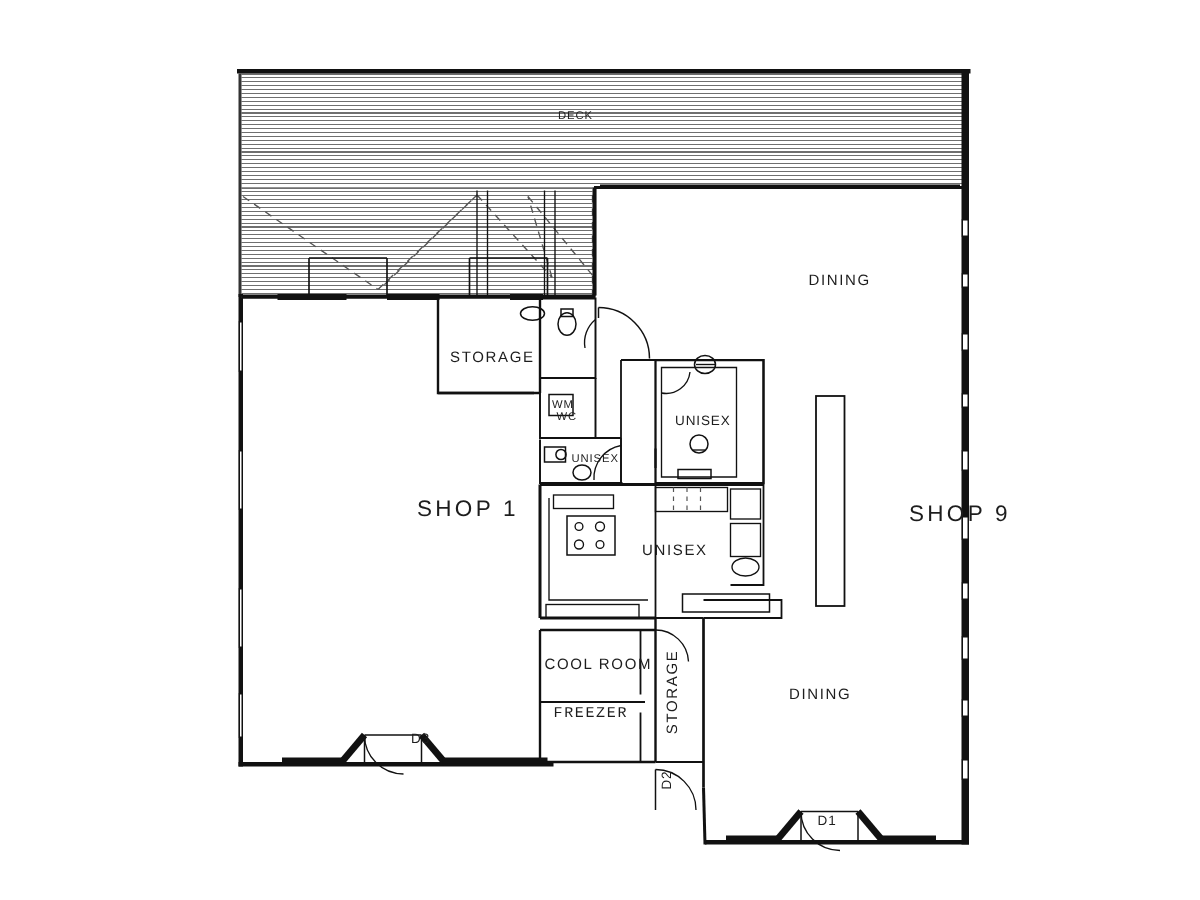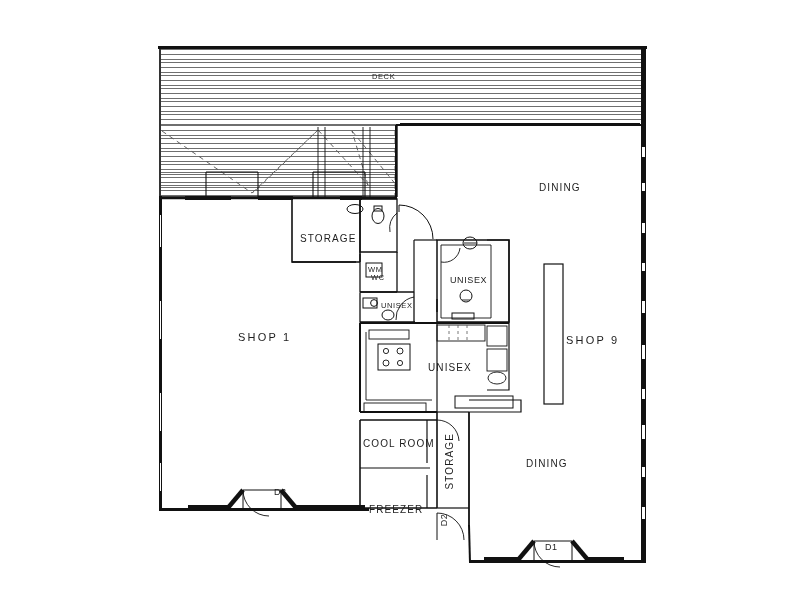--- a/index.html
+++ b/index.html
@@ -6,21 +6,21 @@
   body{width:800px;height:600px;overflow:hidden;
        font-family:"Liberation Sans", sans-serif;color:#1a1a1a;}
   #plan{position:relative;width:800px;height:600px;background:#fff;}
 
   
   .wall{position:absolute;background:#111;}
   .wallw{position:absolute;background:#fff;border:1px solid #111;box-sizing:border-box;}
   .thin{position:absolute;background:#333;}
   .lbl{position:absolute;font-size:10px;letter-spacing:1.1px;color:#1d1d1d;
        white-space:nowrap;font-family:"Liberation Sans", sans-serif;}
-  .lbl.big{font-size:11px;letter-spacing:2.2px;}
+  .lbl.big{font-size:15px;letter-spacing:2.2px;margin-left:40px;}
   .lbl.sm{font-size:7.5px;letter-spacing:.6px;}
   .lbl.vert{transform-origin:center center;}
   .deckhatch{position:absolute;background:
       repeating-linear-gradient(to bottom,#6f6f6f 0px,#6f6f6f 0.7px,#ffffff 0.7px,#ffffff 2.6px);}
   svg.ov{position:absolute;left:0;top:0;width:800px;height:600px;pointer-events:none;}
 </style>
 </head>
 <body>
 
 <div id="plan">
@@ -216,21 +216,21 @@
   <div class="lbl" style="left:539px;top:182px;">DINING</div>
 
   <div class="lbl" style="left:526px;top:458px;">DINING</div>
 
   <div class="lbl" style="left:300px;top:233px;">STORAGE</div>
 
   <div class="lbl" style="left:428px;top:362px;">UNISEX</div>
 
   <div class="lbl" style="left:363px;top:438px;">COOL ROOM</div>
 
-  <div class="lbl" style="left:369px;top:504px;">FREEZER</div>
+  <div class="lbl" style="left:369px;top:471px;font-family:Liberation Mono, monospace;">FREEZER</div>
 
   <div class="lbl vert" style="left:421px;top:456px;width:56px;text-align:center;transform:rotate(-90deg);">STORAGE</div>
 
   <div class="lbl sm" style="left:371px;top:225px;margin-top:48px;">WC</div>
 
   <div class="lbl sm" style="left:368px;top:265px;">WM</div>
 
   <div class="lbl sm" style="left:381px;top:301px;">UNISEX</div>
 
   <div class="lbl sm" style="left:450px;top:275px;font-size:9px;">UNISEX</div>

